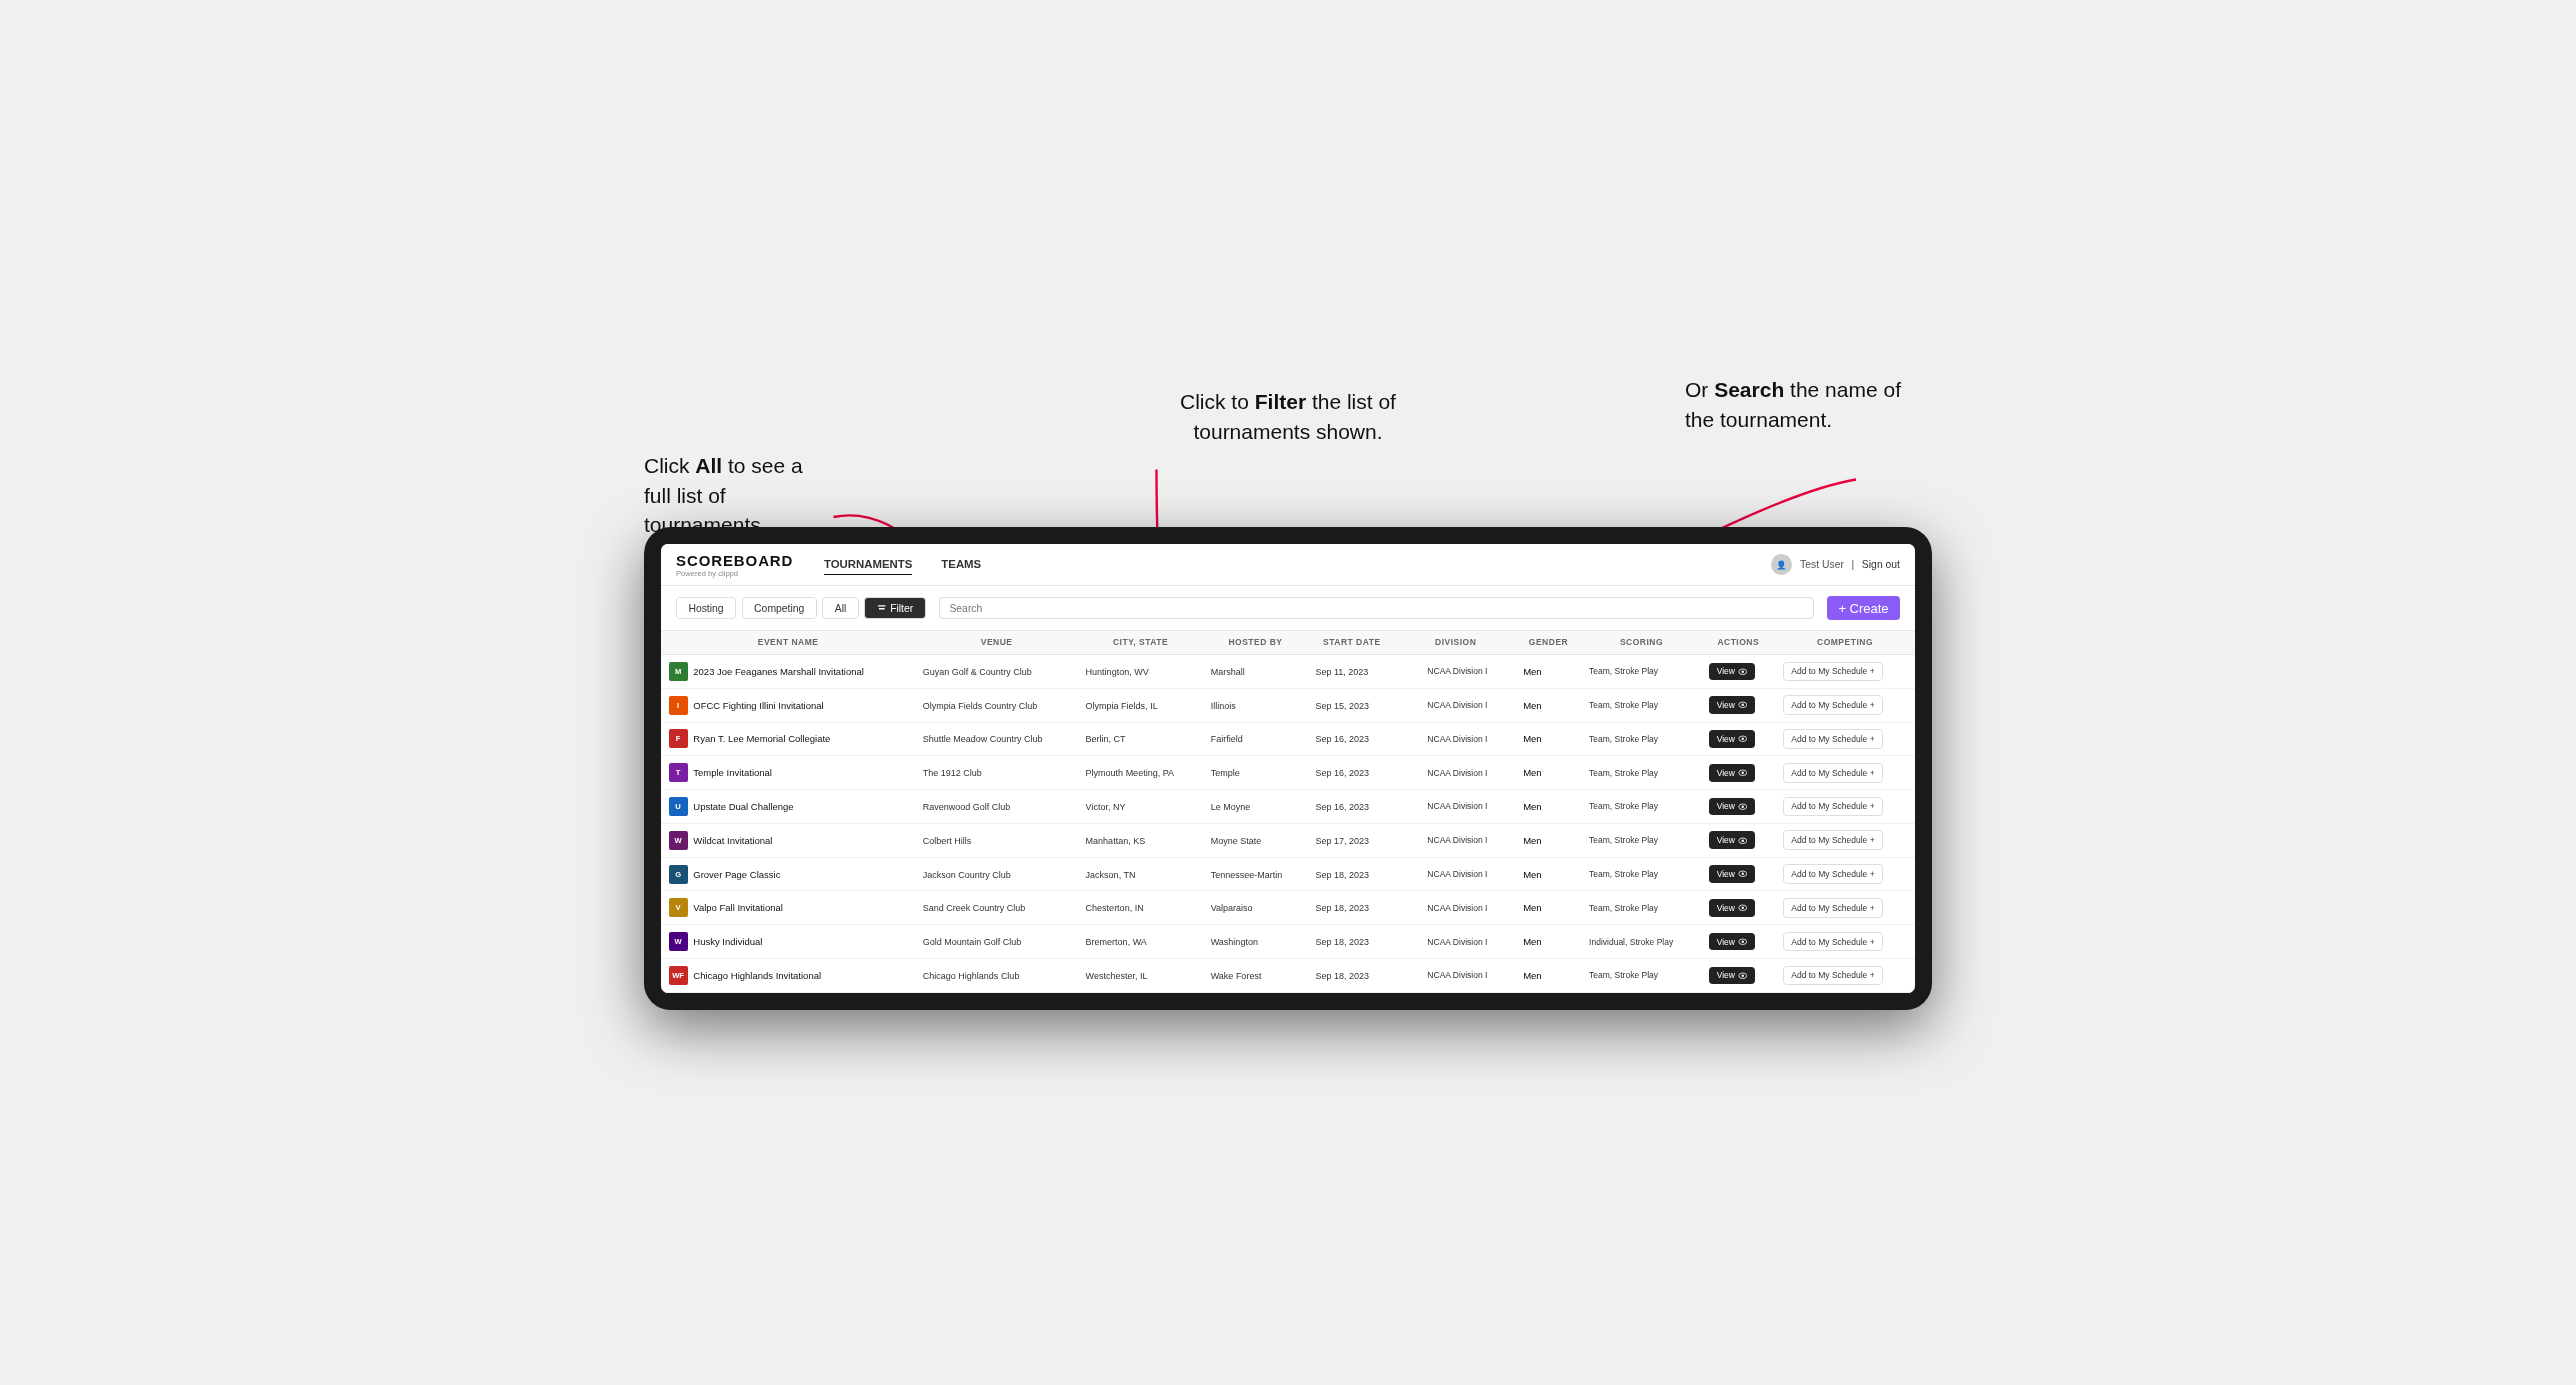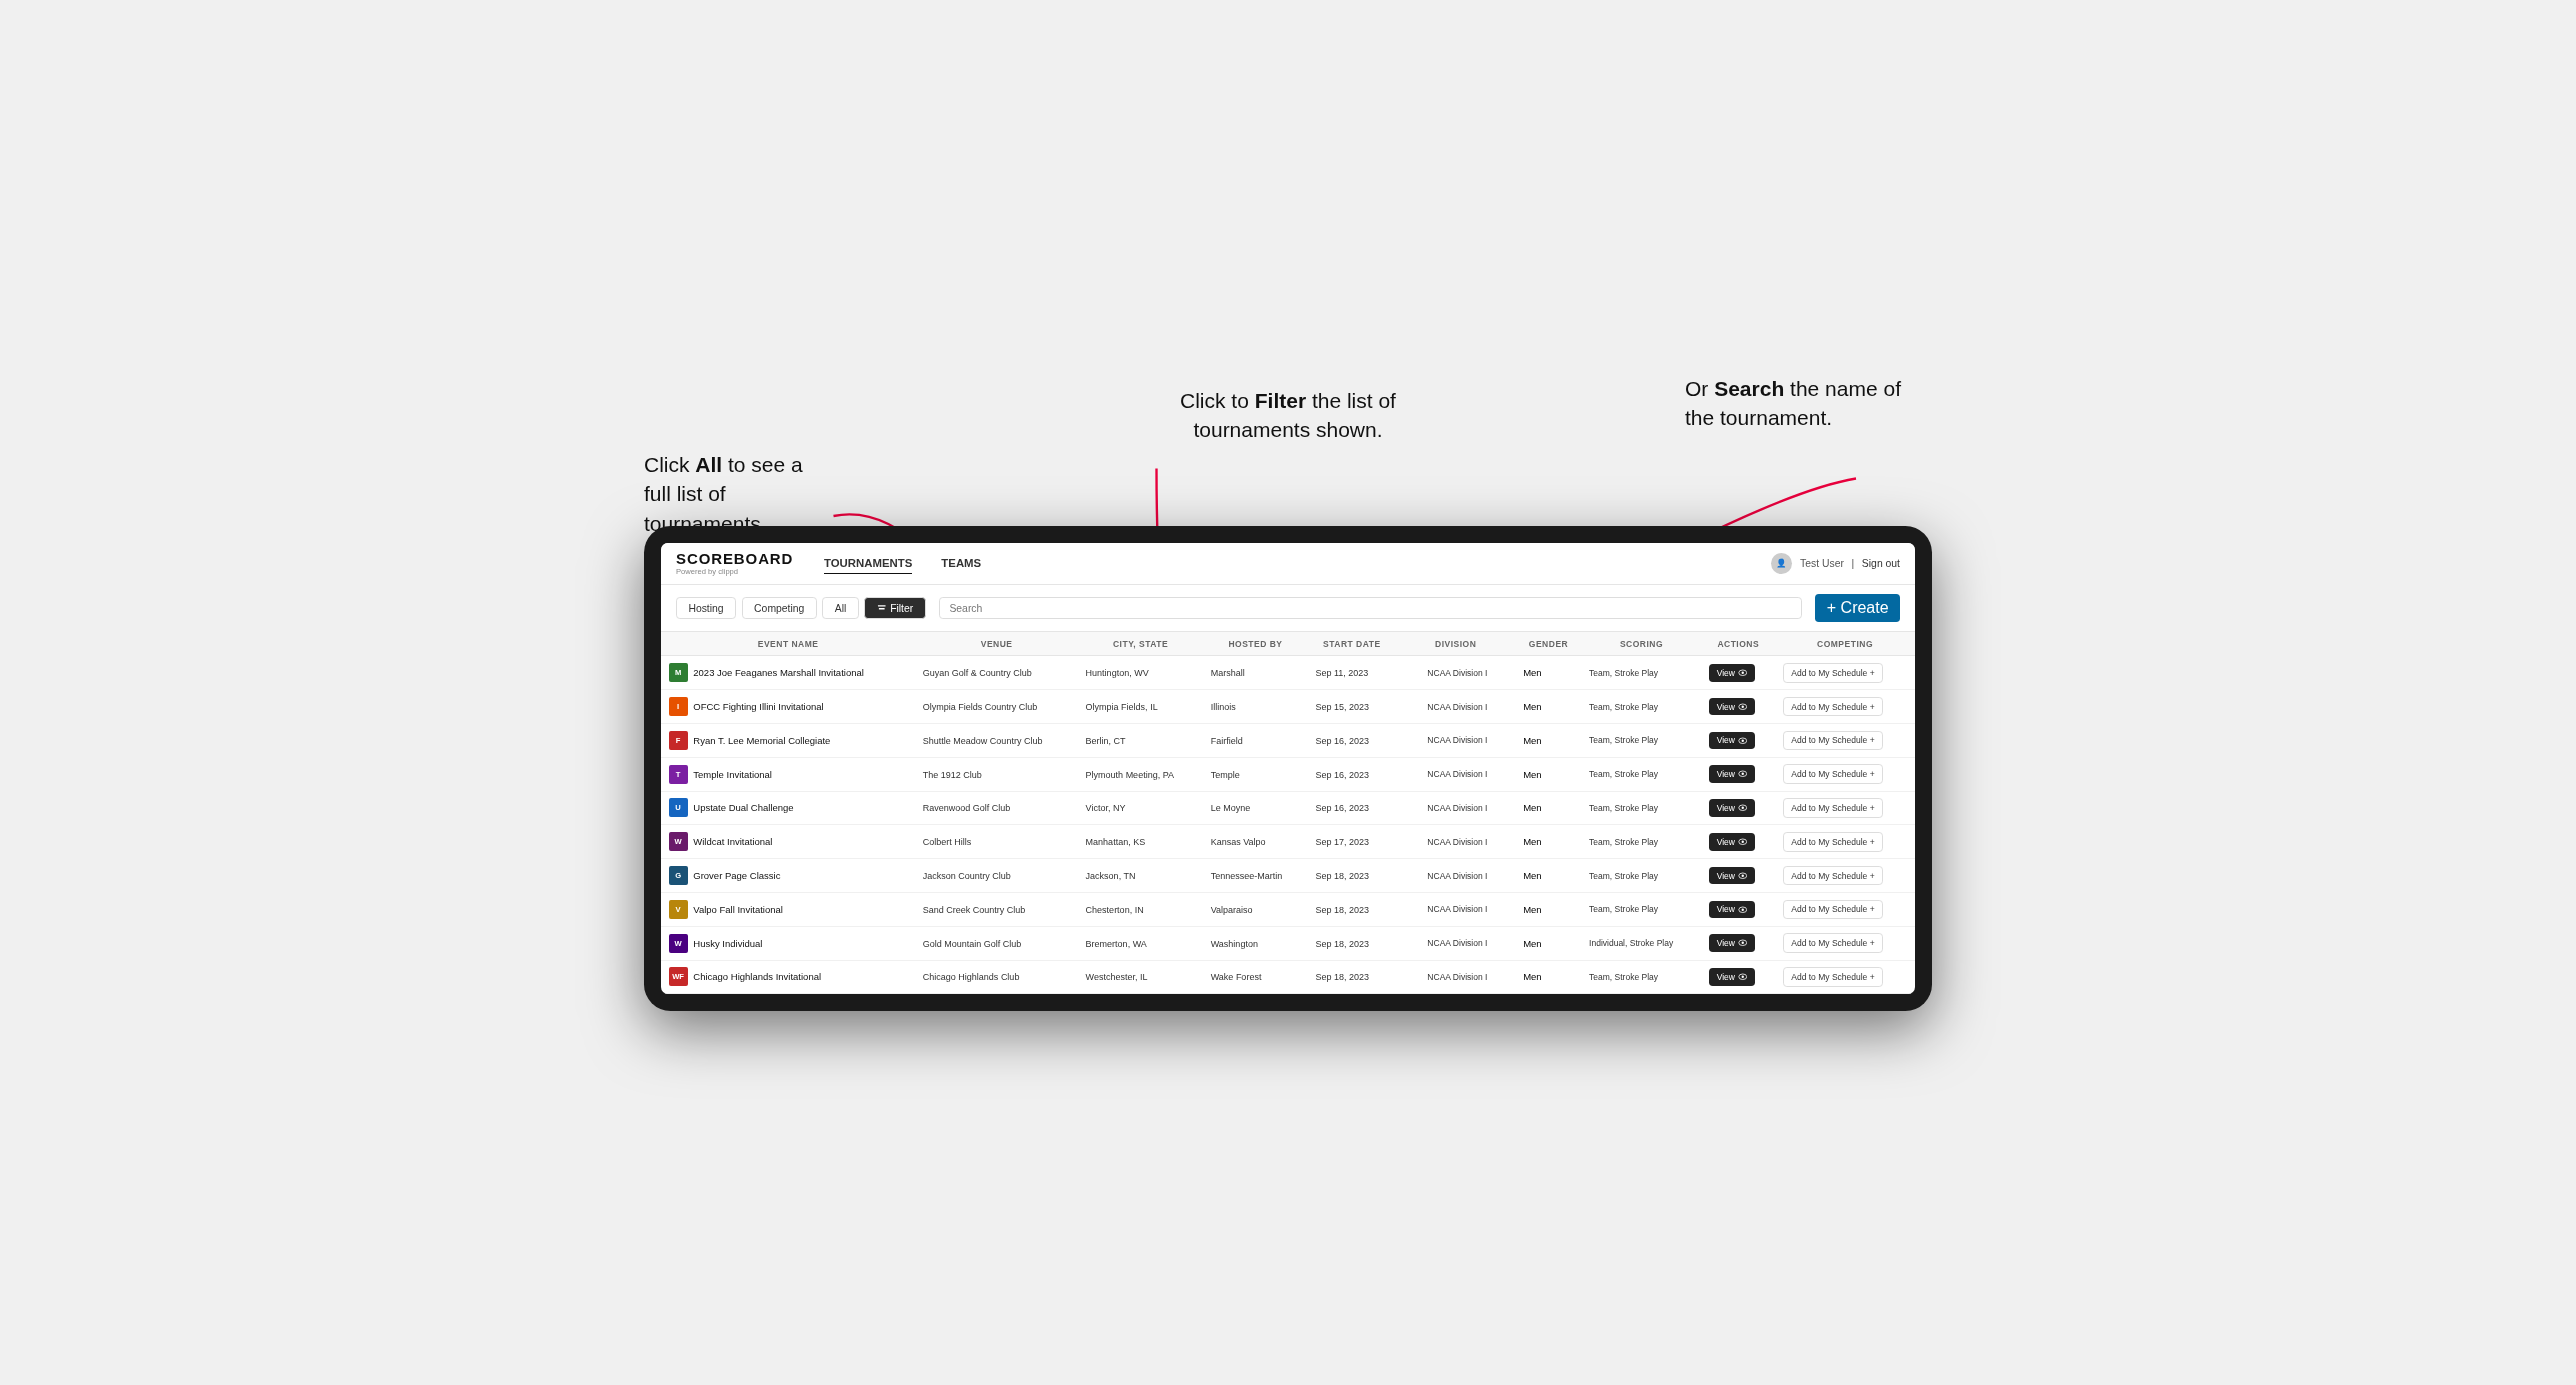--- a/index.html
+++ b/index.html
@@ -172,25 +172,25 @@
       padding: 4.7px 9.5px;
       border: 0.9px solid #ddd;
       border-radius: 3.8px;
       font-size: 10.4px;
       color: #aaa;
       outline: none;
     }
 
     .create-btn {
       padding: 4.7px 11.4px;
-      background: #0369a1;
+      background: #8b5cf6;
       color: #fff;
       border: none;
       border-radius: 3.8px;
-      font-size: 16px;
+      font-size: 13px;
       cursor: pointer;
       display: flex;
       align-items: center;
       gap: 3.8px;
     }
 
     
     .table-wrap {
       overflow-x: auto;
     }
@@ -531,21 +531,21 @@
   </tr>
               <tr>
     <td>
       <div class="event-cell">
         <div class="team-logo" style="background:#6a1a6a;color:#fff;">W</div>
         <span class="event-name">Wildcat Invitational</span>
       </div>
     </td>
     <td><span class="venue-text">Colbert Hills</span></td>
     <td><span class="city-text">Manhattan, KS</span></td>
-    <td><span class="hosted-text">Kansas Valpo</span></td>
+    <td><span class="hosted-text">Moyne State</span></td>
     <td><span class="date-text">Sep 17, 2023</span></td>
     <td><span class="division-text">NCAA Division I</span></td>
     <td><span>Men</span></td>
     <td><span class="scoring-text">Team, Stroke Play</span></td>
     <td>
       <button class="view-btn">
         View
         <svg class="eye-icon" viewBox="0 0 12 8">
                       <ellipse cx="6" cy="4" rx="5" ry="3.5" stroke="#fff" stroke-width="1" fill="none"></ellipse>
                       <circle cx="6" cy="4" r="1.5" fill="#fff"></circle>

